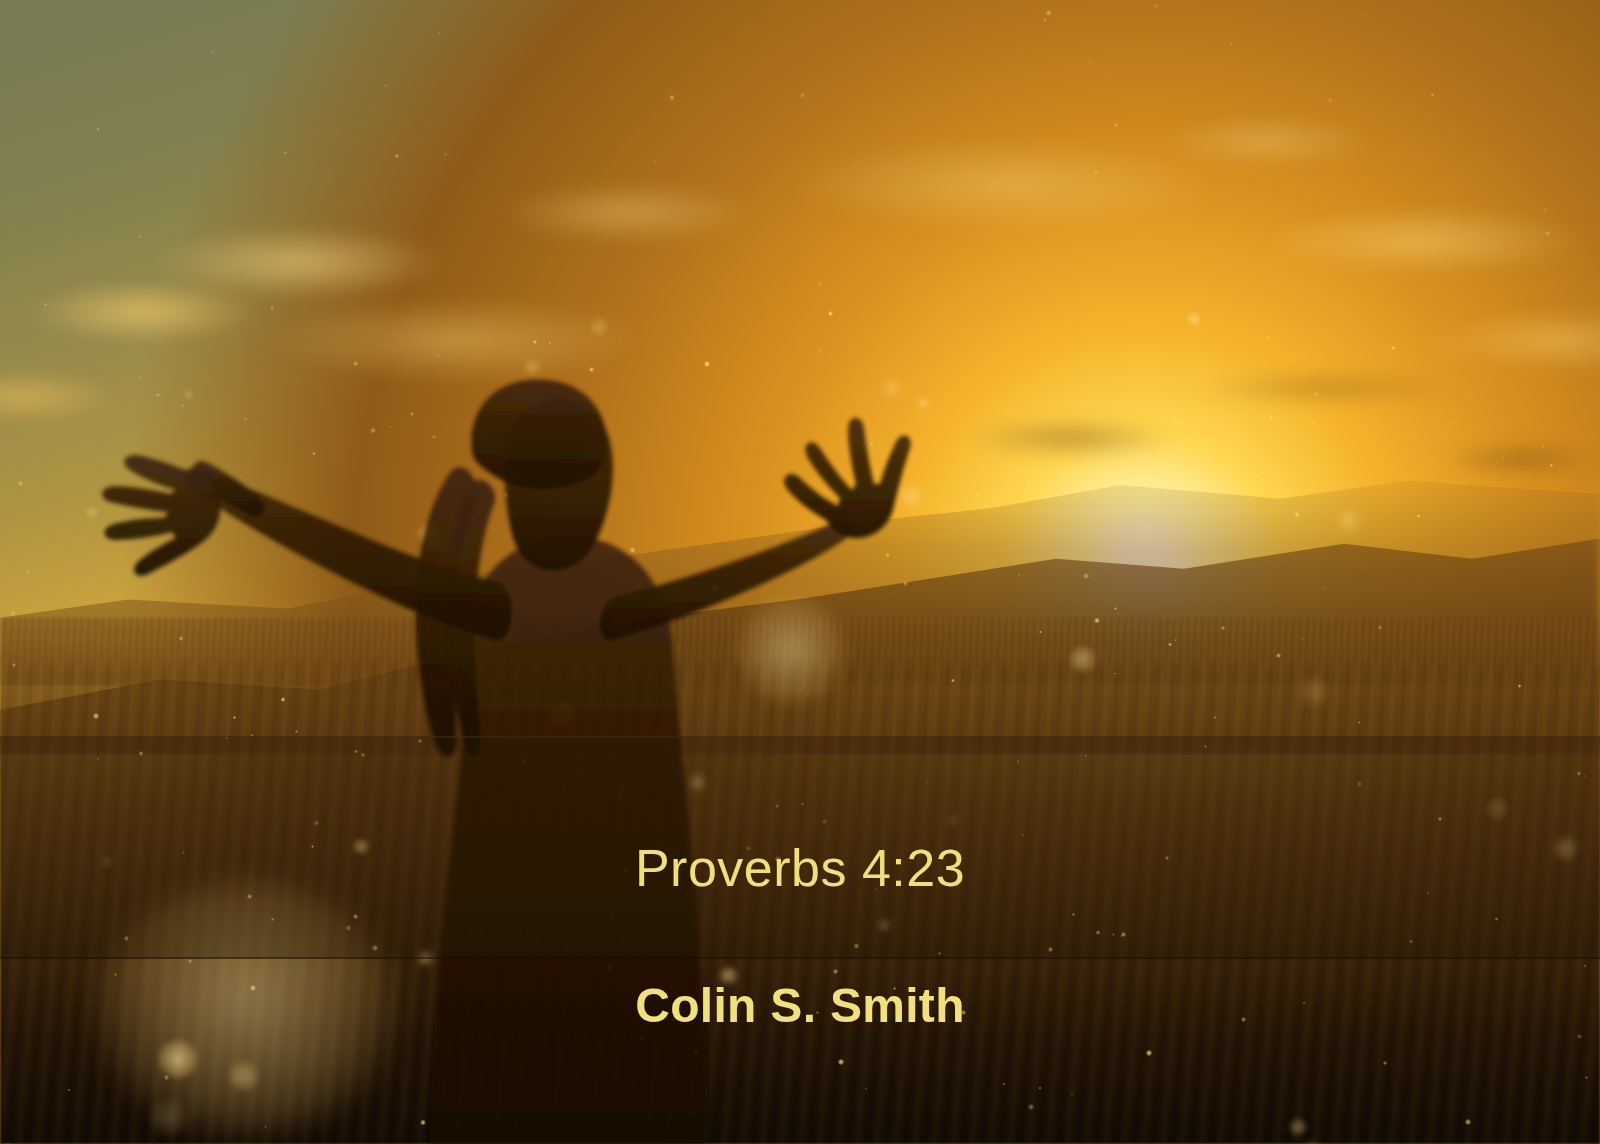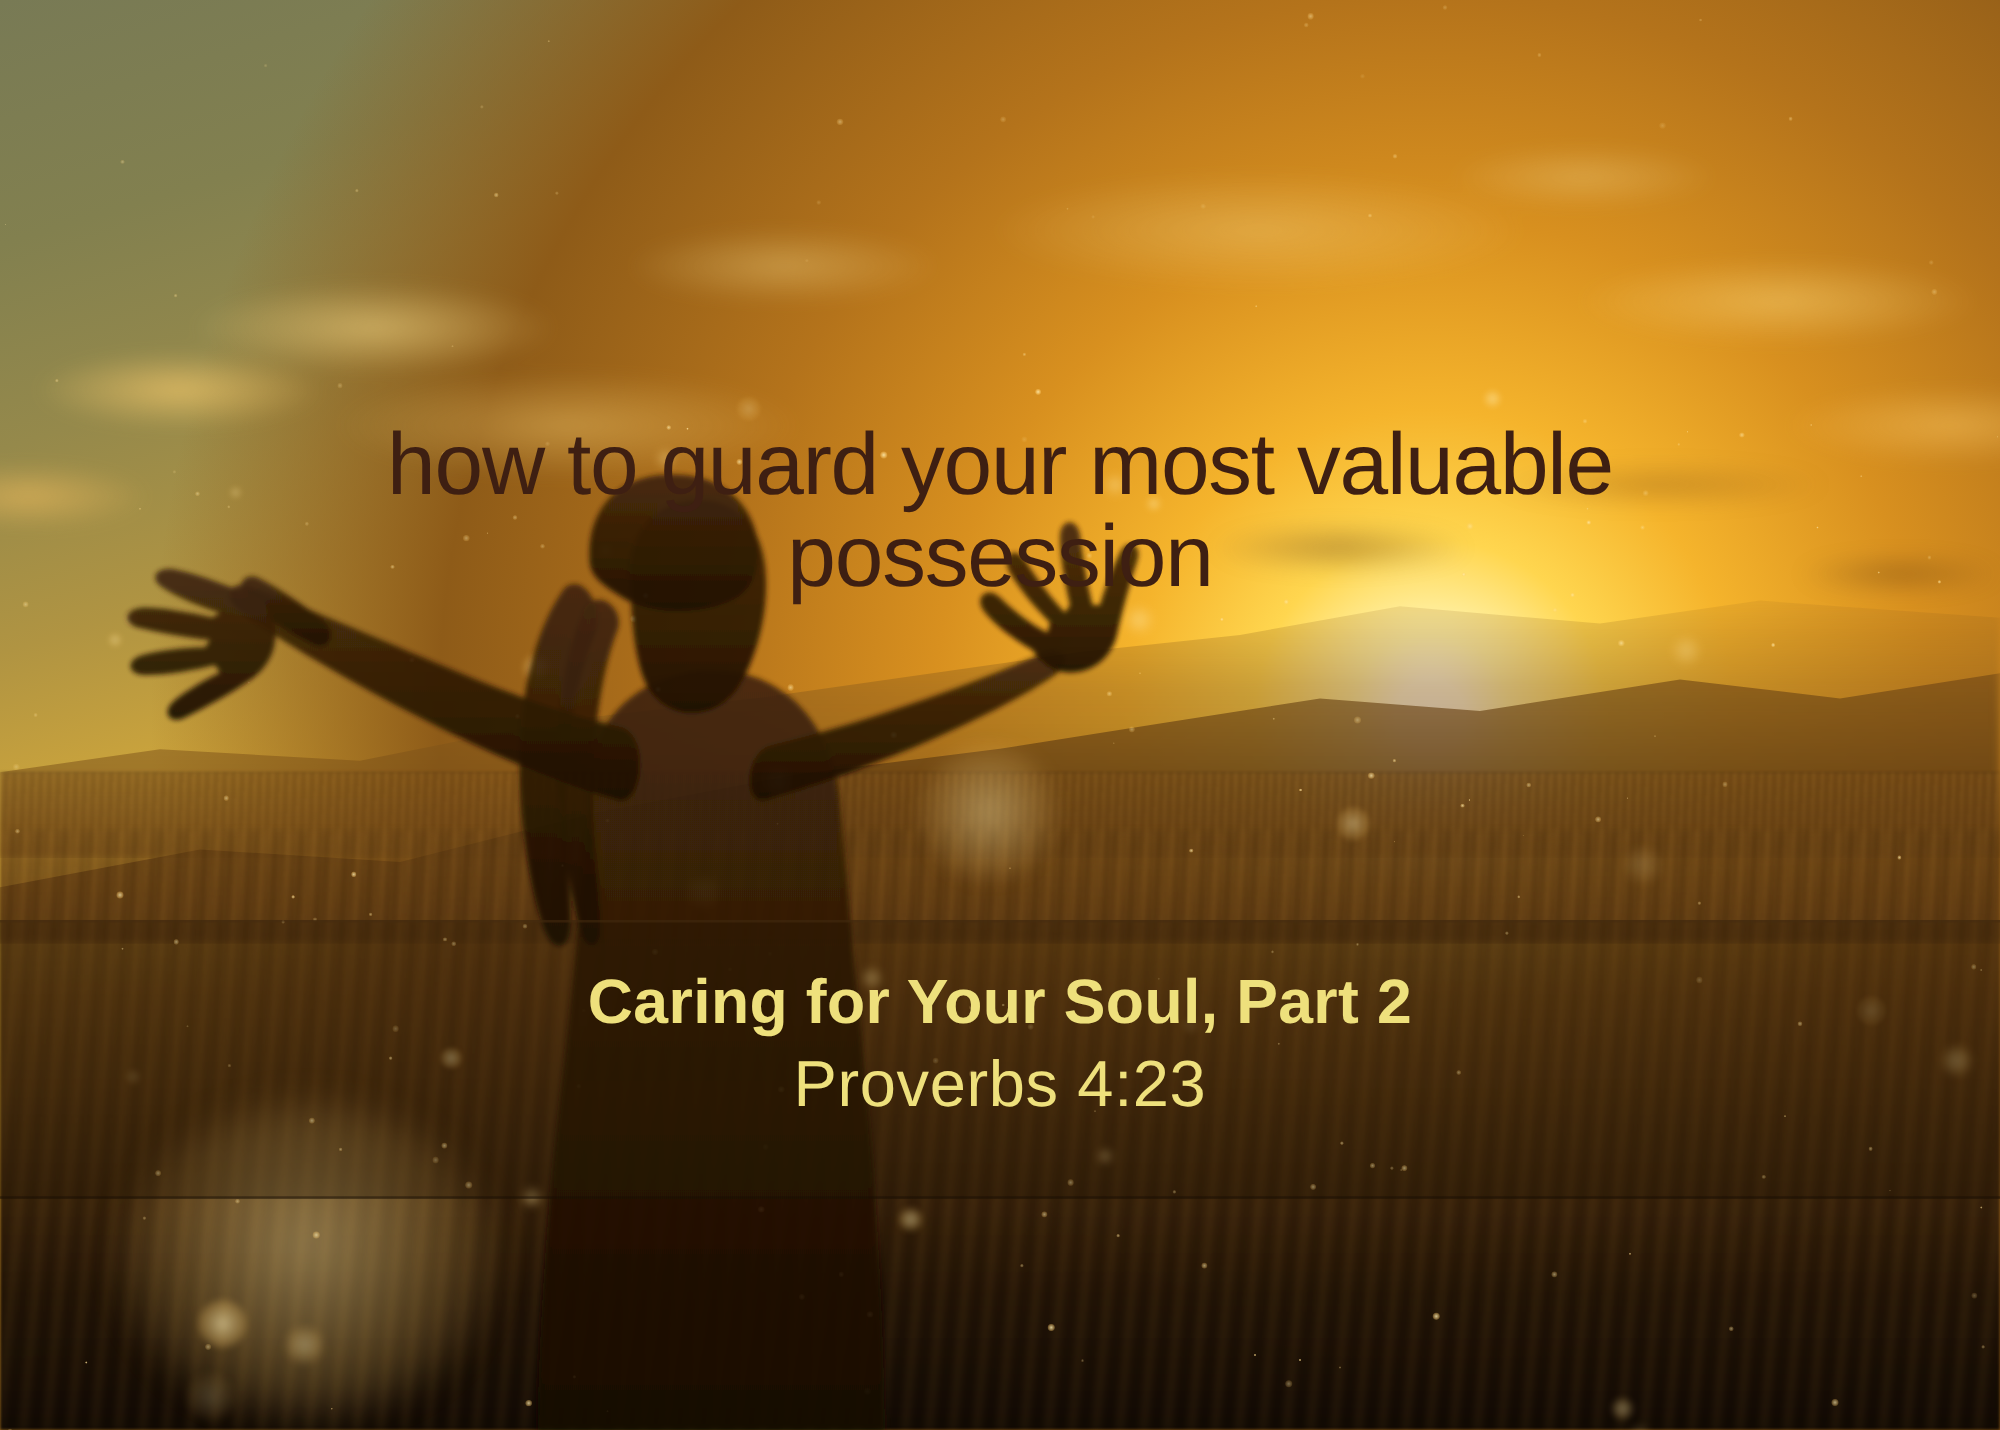--- a/index.html
+++ b/index.html
@@ -609,20 +609,19 @@
                    C 890 526, 874 538, 856 538
                    C 842 538, 832 530, 826 520 Z"></path>
         </g>
       </svg>
     </div>
   </div>
 
   <div class="band"></div>
 
 
-  <div class="txt" id="subtitle">how to guard your most valuable possession</div>
-
-  <div class="txt" id="series-title">Caring for Your Soul, Part 2</div>
+
 
   <div class="txt" id="scripture">Proverbs 4:23</div>
 
+  <div class="txt" id="speaker">Colin S. Smith</div>
 
 </div>
 
 </body></html>

